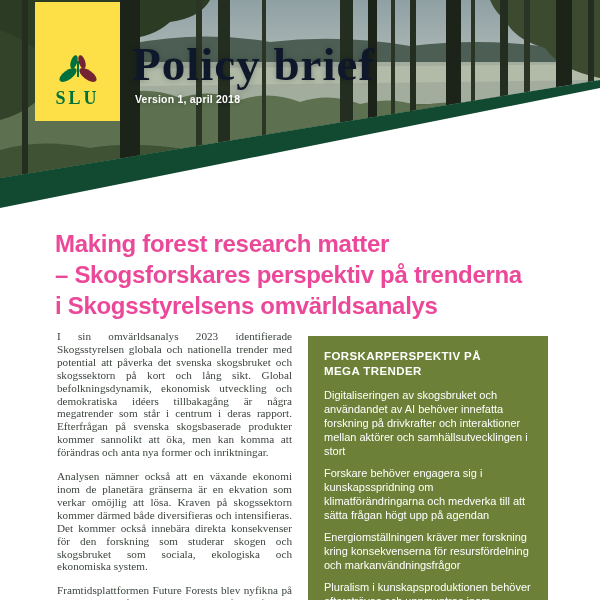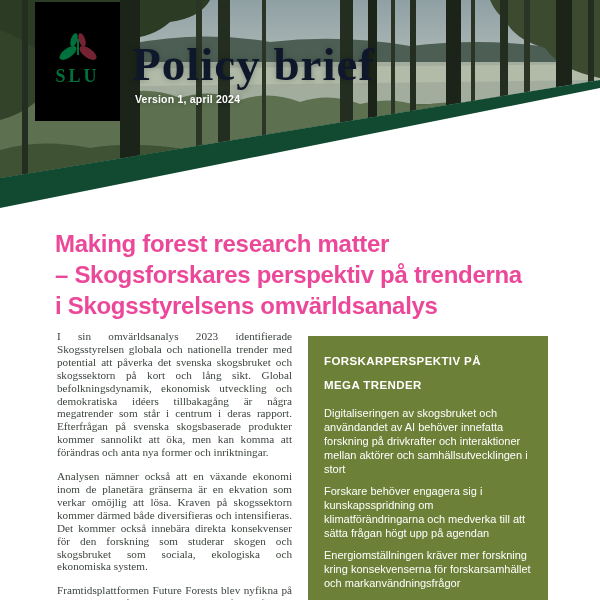--- a/index.html
+++ b/index.html
@@ -18,22 +18,22 @@
   .photo-wrap svg{display:block;}
   
   .band{
     position:absolute;left:0;top:0;width:600px;height:210px;
     background:#114a31;
     clip-path:polygon(0 178px,600px 80px,600px 88px,0 208px);
   }
   
   .logo-box{
     position:absolute;left:35px;top:2px;width:85px;height:119px;
-    background:#000000;
-    display:flex;flex-direction:column;align-items:center;justify-content:center;
+    background:#fde047;
+    display:flex;flex-direction:column;align-items:center;justify-content:flex-end;
     padding-bottom:12px;box-sizing:border-box;
   }
   .logo-text{
     font-family:"Liberation Serif", serif;
     color:#00703c;font-size:18px;font-weight:600;letter-spacing:3px;
     margin-top:1px;
   }
   
   .masthead{
     position:absolute;left:132px;top:38px;
@@ -65,21 +65,21 @@
   .article-col p{margin:0 12px 11px 0;}
   
   .sidebar{
     position:absolute;left:308px;top:336px;width:240px;height:264px;
     background:#6d8037;color:#ffffff;
     box-sizing:border-box;padding:13px 16px 0 16px;
     font-size:11px;line-height:14px;
   }
   .sidebar-heading{
     font-size:11.5px;font-weight:700;letter-spacing:.4px;
-    line-height:24px;white-space:pre-line;margin:0 0 9px 0;
+    line-height:15px;white-space:pre-line;margin:0 0 9px 0;
   }
   .sidebar p{margin:0 0 8px 0;}
 </style>
 </head>
 <body>
 
 <div class="page">
 
   <div class="photo-wrap">
     <svg width="600" height="206" viewBox="0 0 600 206" preserveAspectRatio="none">
@@ -131,34 +131,34 @@
         <ellipse rx="10" ry="4.6" transform="translate(-10,-4) rotate(-35)" fill="#00703c"></ellipse>
         <ellipse rx="10" ry="4.6" transform="translate(10,-4) rotate(35)" fill="#732332"></ellipse>
         <ellipse rx="7" ry="3.2" transform="translate(-4,-17) rotate(-72)" fill="#00703c"></ellipse>
         <ellipse rx="7" ry="3.2" transform="translate(4,-17) rotate(72)" fill="#732332"></ellipse>
       </g>
     </svg>
     <div class="logo-text">SLU</div>
   </div>
 
   <div class="masthead">Policy brief</div>
-  <div class="version">Version 1, april 2024</div>
+  <div class="version">Version 1, april 2018</div>
 
   <h1 class="article-title">Making forest research matter
 – Skogsforskares perspektiv på trenderna
 i Skogsstyrelsens omvärldsanalys</h1>
 
   <div class="article-col">
     <p>I sin omvärldsanalys 2023 identifierade Skogsstyrelsen globala och nationella trender med potential att påverka det svenska skogsbruket och skogssektorn på kort och lång sikt. Global befolkningsdynamik, ekonomisk utveckling och demokratiska idéers tillbakagång är några megatrender som står i centrum i deras rapport. Efterfrågan på svenska skogsbaserade produkter kommer sannolikt att öka, men kan komma att förändras och anta nya former och inriktningar.</p>
     <p>Analysen nämner också att en växande ekonomi inom de planetära gränserna är en ekvation som verkar omöjlig att lösa. Kraven på skogssektorn kommer därmed både diversifieras och intensifieras. Det kommer också innebära direkta konsekvenser för den forskning som studerar skogen och skogsbruket som sociala, ekologiska och ekonomiska system.</p>
     <p>Framtidsplattformen Future Forests blev nyfikna på att höra skogsforskares perspektiv på de rådande megatrenderna. Vi bjöd därför in forskare från ett flertal svenska universitet och forskningsinstitut</p>
   </div>
 
   <aside class="sidebar">
     <h2 class="sidebar-heading">FORSKARPERSPEKTIV PÅ
 MEGA TRENDER</h2>
     <p>Digitaliseringen av skogsbruket och användandet av AI behöver innefatta forskning på drivkrafter och interaktioner mellan aktörer och samhällsutvecklingen i stort</p>
     <p>Forskare behöver engagera sig i kunskapsspridning om klimatförändringarna och medverka till att sätta frågan högt upp på agendan</p>
-    <p>Energiomställningen kräver mer forskning kring konsekvenserna för forskarsamhället och markanvändningsfrågor</p>
+    <p>Energiomställningen kräver mer forskning kring konsekvenserna för resursfördelning och markanvändningsfrågor</p>
     <p>Pluralism i kunskapsproduktionen behöver eftersträvas och uppmuntras inom forskarsamhället och av forskningsfinansiärer samt beslutsfattare</p>
   </aside>
 
 </div>
 
 </body></html>

